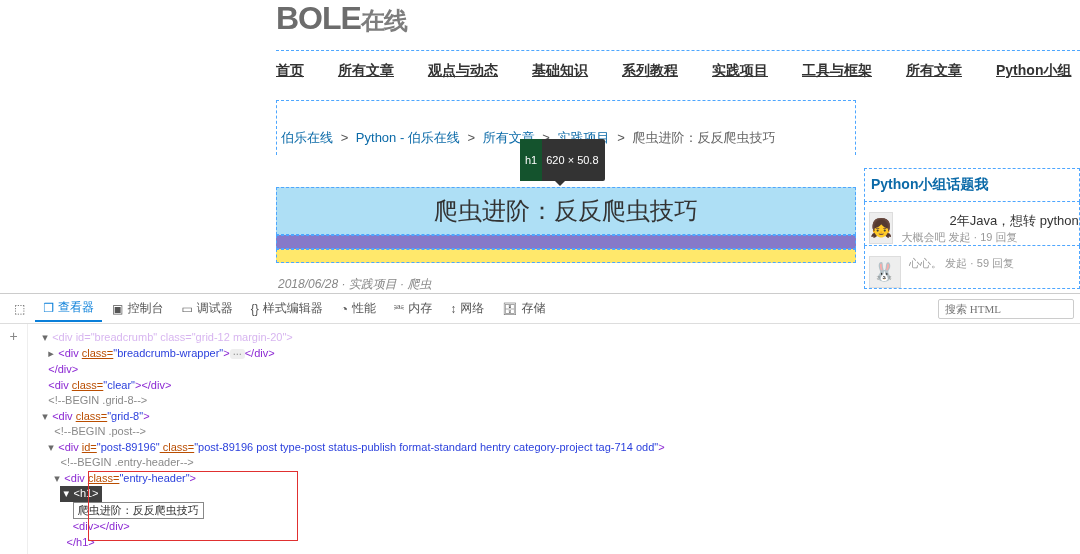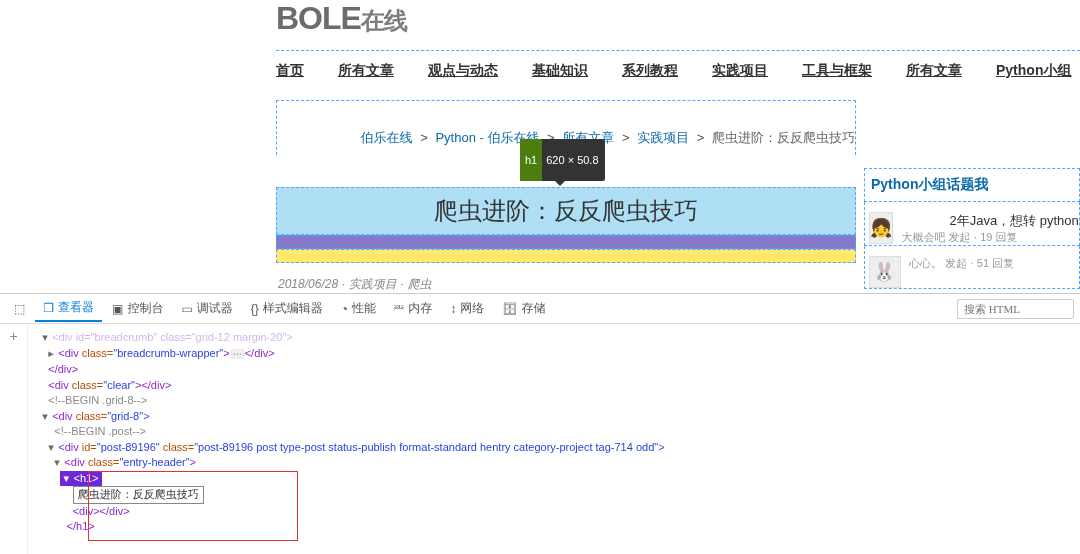--- a/index.html
+++ b/index.html
@@ -6,25 +6,25 @@
 body { font-size:13px; color:#333; background:#fff; }
 .page { width:1080px; height:554px; position:relative; overflow:hidden; }
 
 
 .content { position:relative; height:256px; padding-left:276px; }
 .logo { position:absolute; left:276px; top:0; font-size:32px; font-weight:800; color:#6c6c6c; letter-spacing:-1px; }
 .logo .cn { font-size:24px; color:#7d7d7d; font-weight:700; }
 .nav { position:absolute; left:276px; top:50px; width:804px; border-top:2px solid #333; display:flex; padding-top:11px; gap:34px; }
 .nav-item { font-size:14px; font-weight:700; color:#333; cursor:pointer; white-space:nowrap;text-decoration:underline; }
 .article-wrap { position:absolute; left:276px; top:100px; width:580px; }
-.bc { color:#0b6aa8; font-size:13px; padding:28px 0 8px 4px;text-align:right; }
+.bc { color:#0b6aa8; font-size:13px; padding:28px 0 8px 4px; }
 .bc .sep { color:#555; margin:0 4px; }
 .bc .cur { color:#666; }
 .tooltip { position:absolute; left:520px; top:139px; background:#333; color:#fff; font-size:11px; padding:3px 6px; border-radius:2px; display:flex; gap:6px; align-items:center; z-index:5; }
-.tooltip .tag { background:#4d7c0f; padding:15px 5px; margin:-3px -2px -3px -6px; }
+.tooltip .tag { background:#14532d; padding:15px 5px; margin:-3px -2px -3px -6px; }
 .tooltip::after { content:""; position:absolute; left:35px; bottom:-5px; border:5px solid transparent; border-top:5px solid #333; border-bottom:none; }
 
 .dashed-row { border:1px dashed #4da6ff; width:804px; }
 .h1-row { margin-top:32px; background:#aedff5; color:#333; font-size:24px; font-weight:400; text-align:center; padding:7px 0; width:580px; }
 .purple-row { background:#8679c9; height:14px; width:580px; }
 .yellow-row { background:#ffe86b; height:14px; width:580px; }
 .meta { color:#888; font-size:12px; padding:13px 0 10px 2px;font-style:italic; }
 .intro { font-size:14px; color:#333; padding:6px 0 0 2px; }
 .intro a { color:#0b6aa8; }
 
@@ -36,30 +36,30 @@
 .avatar { width:32px; height:32px; background:#eee; border:1px solid #ddd; font-size:18px; display:flex; align-items:center; justify-content:center; }
 .side-item .t { font-size:13px; font-weight:400; color:#333; white-space:nowrap; overflow:hidden;margin-left:48px; }
 .side-item .s { font-size:11px; color:#999; }
 
 
 .devtools { position:absolute; left:0; top:293px; width:1080px; height:261px; border-top:1px solid #ccc; background:#fff; font-family:Consolas,Menlo,monospace; font-size:11px; }
 .dt-tabs { display:flex; align-items:center; height:30px; border-bottom:1px solid #ddd; padding:0 6px; gap:2px; }
 .dt-btn { display:flex; align-items:center; gap:4px; padding:4px 8px; color:#555; cursor:pointer; font-family:"Microsoft YaHei"; font-size:12px; }
 .dt-btn.active { color:#0a7fd9; border-bottom:2px solid #0a7fd9; }
 .dt-btn .ic { font-size:12px; }
-.dt-search { margin-left:auto; border:1px solid #ccc; padding:3px 6px; color:#999; width:117px; background:#fff; font-family:"Microsoft YaHei"; font-size:11px; border-radius:2px; }
+.dt-search { margin-left:auto; border:1px solid #ccc; padding:3px 6px; color:#999; width:136px; background:#fff; font-family:"Microsoft YaHei"; font-size:11px; border-radius:2px; }
 .dt-sidebar { position:absolute; left:0; top:30px; width:28px; height:230px; border-right:1px solid #eee; color:#888; text-align:center; padding-top:4px; font-size:14px; }
 .dt-tree { position:absolute; left:28px; top:30px; right:160px; padding:6px 0 0 8px; color:#333; line-height:15.5px; }
 .dt-tree .nd { white-space:pre; }
 .tg { color:#8c29d3; }
-.attrn { color:#b94d00; }
+.attrn { color:#b94d00;text-decoration:underline; }
 .attrv { color:#2a3fdc; }
 .cm { color:#8a8a8a; }
 .tw { color:#6b6b6b; display:inline-block; width:10px; cursor:pointer; }
-.sel-line { background:#6d28d9; color:#fff; display:inline-block; padding:0 3px; }
+.sel-line { background:#404040; color:#fff; display:inline-block; padding:0 3px; }
 .sel-line .tg,.sel-line .tw { color:#fff; }
 .txt-box { border:1px solid #888; padding:0 4px; display:inline-block; }
 .redbox { position:absolute; left:60px; top:147px; width:210px; height:70px; border:1px solid #e03030; pointer-events:none; }
 .ellips { background:#eee; border-radius:3px; padding:0 3px; font-size:9px; color:#666; }
 </style>
 </head>
 <body>
 
 <div class="page">
   <div class="content">
@@ -112,21 +112,21 @@
       <div class="side-item dashed-row" style="width:auto;border-top:none;">
         <div class="avatar">👧</div>
         <div>
           <div class="t">2年Java，想转 python</div>
           <div class="s">大概会吧 发起 · 19 回复</div>
         </div>
       </div>
       <div class="side-item dashed-row" style="width:auto;">
         <div class="avatar">🐰</div>
         <div>
-          <div class="s">心心。 发起 · 51 回复</div>
+          <div class="s">心心。 发起 · 59 回复</div>
         </div>
       </div>
     </div>
   </div>
 
   <div class="devtools">
     <div class="dt-tabs">
       <div class="dt-btn">
           <span class="ic">⬚</span>
         </div>
@@ -169,20 +169,21 @@
     </div>
     <div class="dt-tree">
 <div class="nd">  <span class="tw">▾</span><span class="tg" style="opacity:.35">&lt;div id="breadcrumb" class="grid-12 margin-20"&gt;</span></div>
 <div class="nd">    <span class="tw">▸</span><span class="tg">&lt;div</span> <span class="attrn">class=</span><span class="attrv">"breadcrumb-wrapper"</span><span class="tg">&gt;</span><span class="ellips">⋯</span><span class="tg">&lt;/div&gt;</span></div>
 <div class="nd">    <span class="tg">&lt;/div&gt;</span></div>
 <div class="nd">    <span class="tg">&lt;div</span> <span class="attrn">class=</span><span class="attrv">"clear"</span><span class="tg">&gt;</span><span class="tg">&lt;/div&gt;</span></div>
 <div class="nd">    <span class="cm">&lt;!--BEGIN .grid-8--&gt;</span></div>
 <div class="nd">  <span class="tw">▾</span><span class="tg">&lt;div</span> <span class="attrn">class=</span><span class="attrv">"grid-8"</span><span class="tg">&gt;</span></div>
 <div class="nd">      <span class="cm">&lt;!--BEGIN .post--&gt;</span></div>
 <div class="nd">    <span class="tw">▾</span><span class="tg">&lt;div</span> <span class="attrn">id=</span><span class="attrv">"post-89196"</span><span class="attrn"> class=</span><span class="attrv">"post-89196 post type-post status-publish format-standard hentry category-project tag-714 odd"</span><span class="tg">&gt;</span></div>
+<div class="nd">        <span class="cm">&lt;!--BEGIN .entry-header--&gt;</span></div>
 <div class="nd">      <span class="tw">▾</span><span class="tg">&lt;div</span> <span class="attrn">class=</span><span class="attrv">"entry-header"</span><span class="tg">&gt;</span></div>
 <div class="nd">        <span class="sel-line"><span class="tw">▾</span><span class="tg">&lt;h1&gt;</span></span></div>
 <div class="nd">            <span class="txt-box">爬虫进阶：反反爬虫技巧</span></div>
 <div class="nd">            <span class="tg">&lt;div&gt;</span><span class="tg">&lt;/div&gt;</span></div>
 <div class="nd">          <span class="tg">&lt;/h1&gt;</span></div>
       <div class="redbox"></div>
     </div>
   </div>
 </div>
 

